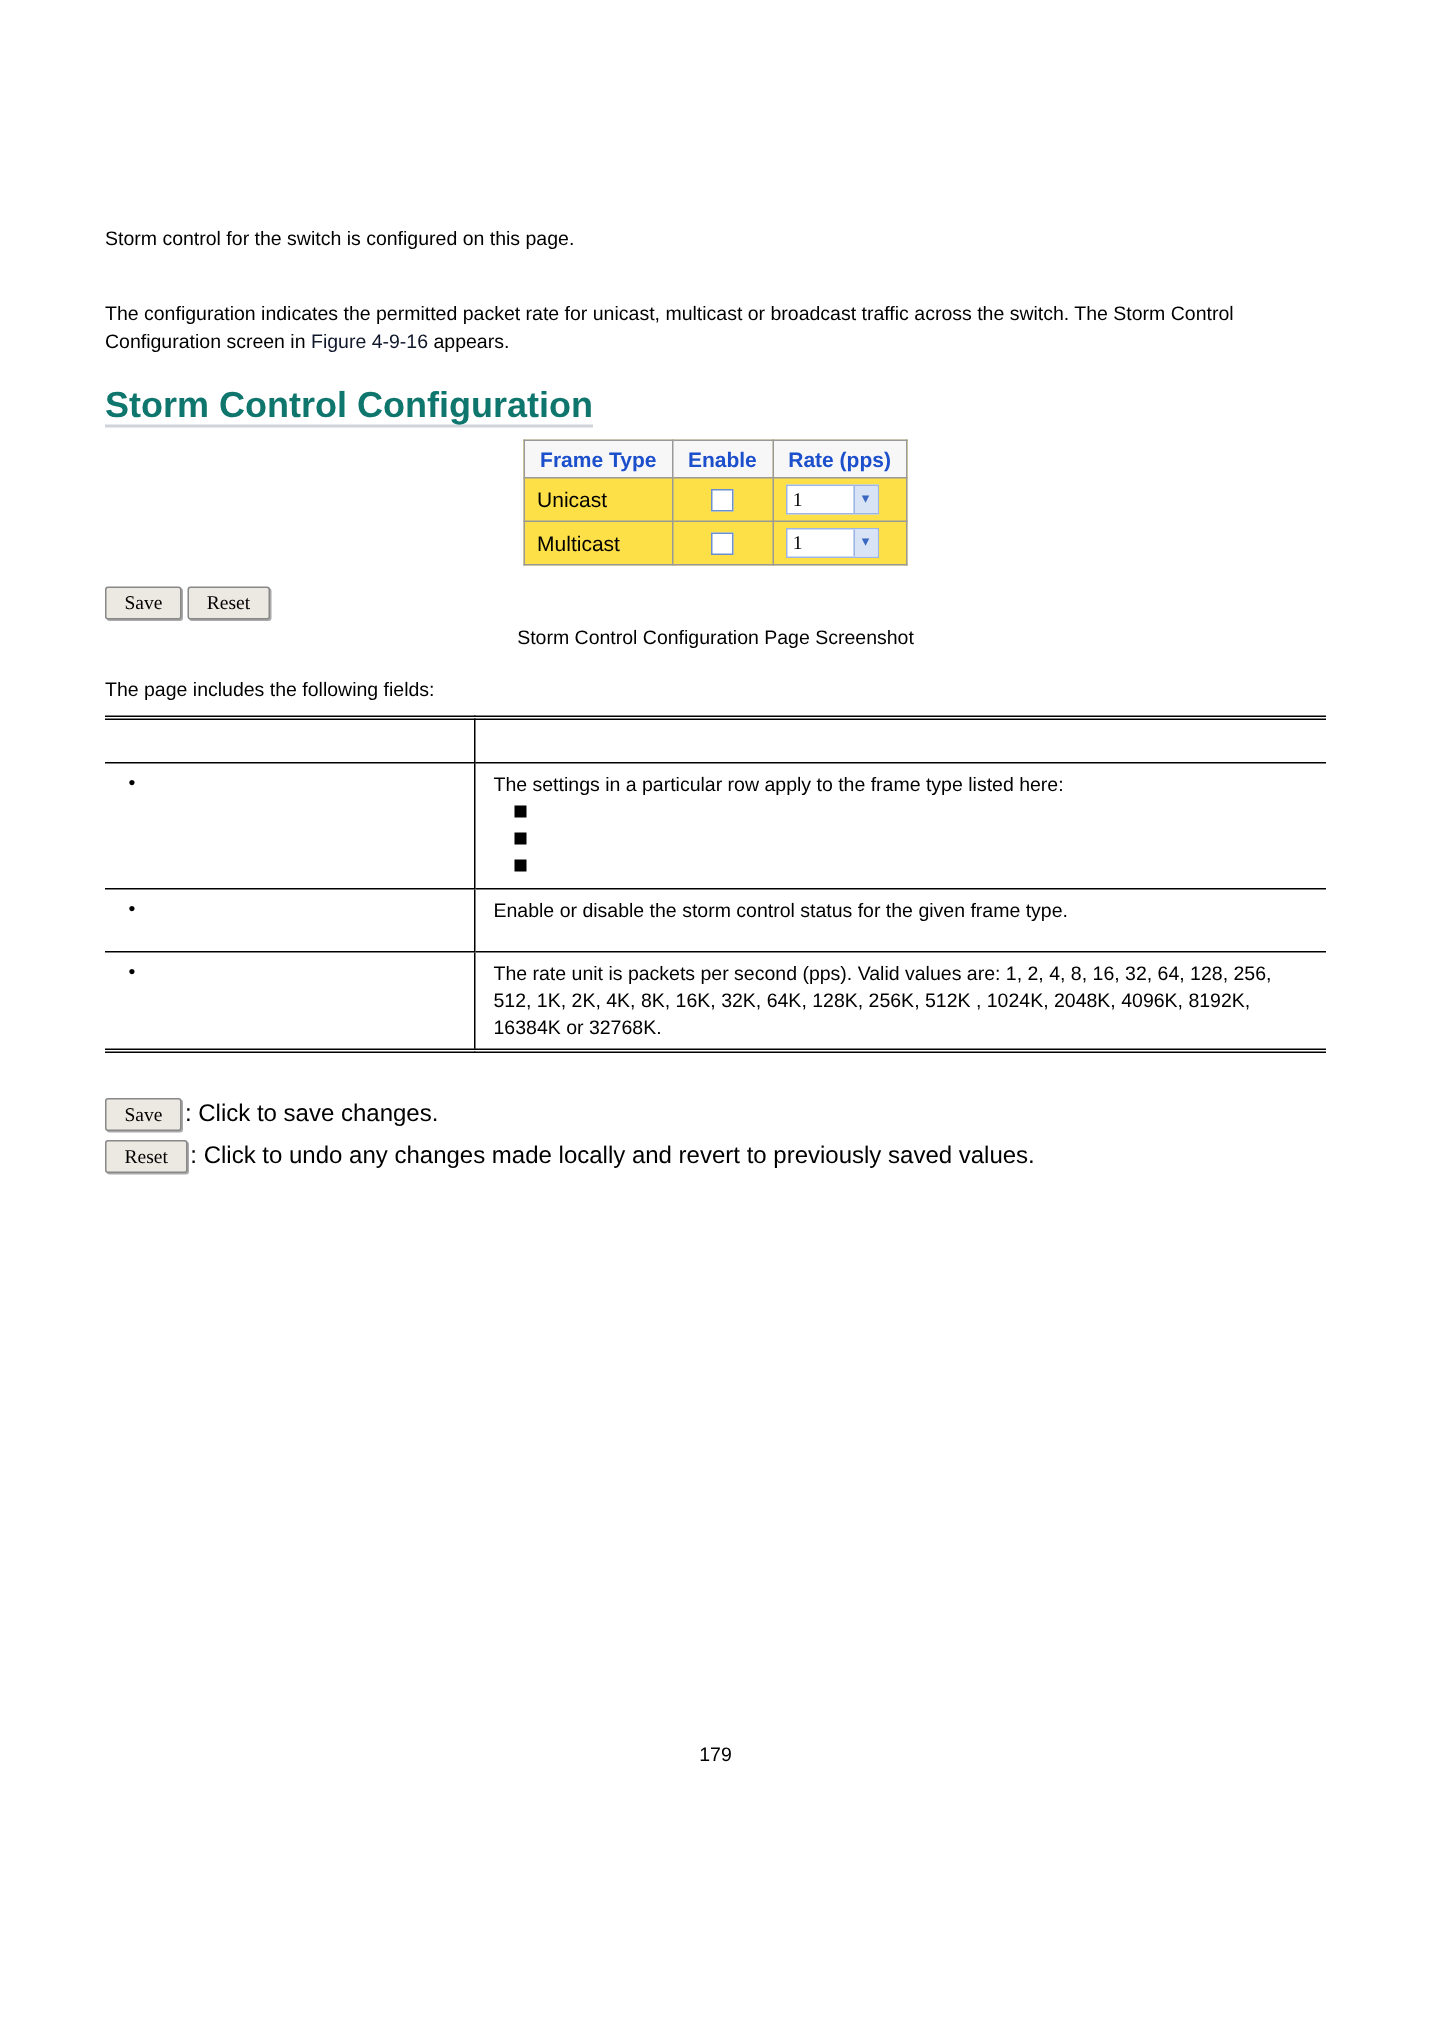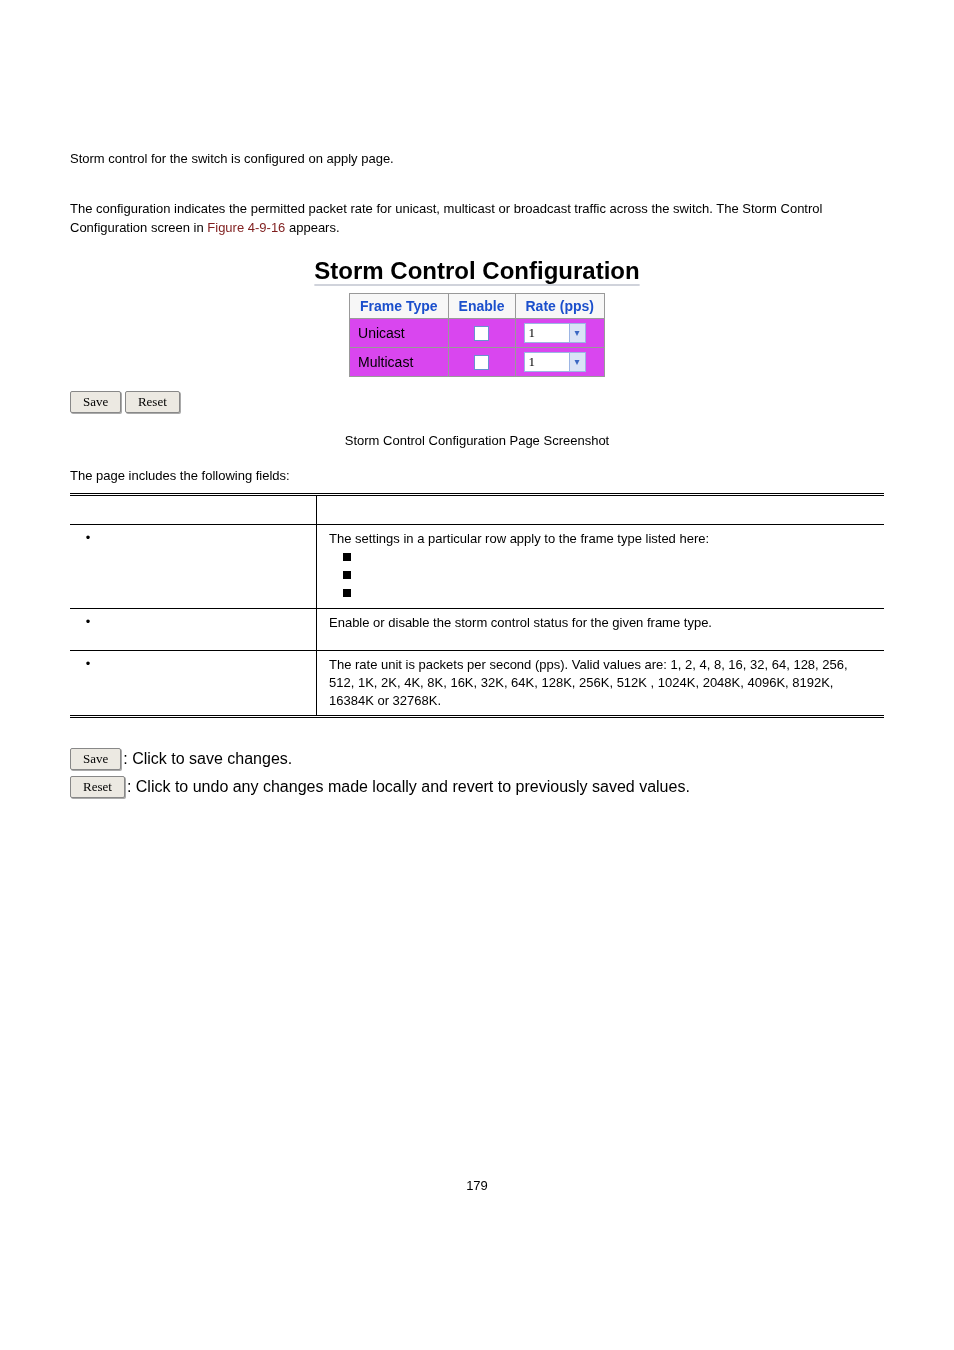--- a/index.html
+++ b/index.html
@@ -16,38 +16,38 @@
   }
   .lead-paragraph {
     margin: 90px 0 14px 0;
     line-height: 1.4;
   }
   .paragraph {
     margin: 0 0 14px 0;
     line-height: 1.4;
   }
   .blue-link {
-    color: #7f1d1d;
+    color: #0f172a;
   }
   .config-heading {
-    color: #000000;
+    color: #0f766e;
     font-size: 24px;
     font-weight: bold;
-    text-align: center;
+    text-align: left;
     margin: 20px 0 8px 0;
     text-decoration: underline;
     text-decoration-color: #d0d3db;
     text-decoration-thickness: 2px;
     text-underline-offset: 5px;
   }
   .storm-table {
     margin: 0 auto;
     border-collapse: collapse;
     border: 1px solid #999;
-    background: #d946ef;
+    background: #fde047;
   }
   .storm-table th {
     color: #1b4fcc;
     font-size: 14px;
     font-weight: bold;
     padding: 4px 10px;
     border: 1px solid #999;
     background: #f7f7f7;
     text-align: center;
   }
@@ -102,21 +102,21 @@
     padding: 2px 12px;
     font-family: "Times New Roman", Times, serif;
     font-size: 13px;
     line-height: 16px;
     border-radius: 2px;
     box-shadow: 1px 1px 0 #aaa;
   }
   .caption-text {
     text-align: center;
     font-size: 13px;
-    margin: 20px 0 20px 0;
+    margin: 4px 0 20px 0;
   }
   .fields-intro {
     margin: 0 0 10px 0;
   }
 
   .fields-table {
     width: 100%;
     border-collapse: collapse;
     border-top: 3px double #000;
     border-bottom: 3px double #000;
@@ -184,21 +184,21 @@
     text-align: center;
     font-size: 13px;
     margin-top: 380px;
   }
 </style>
 </head>
 <body>
 
 <div class="page-body">
 
-  <div class="lead-paragraph">Storm control for the switch is configured on apply page.</div>
+  <div class="lead-paragraph">Storm control for the switch is configured on this page.</div>
 
   <div class="paragraph">
     <br>
     <span>The configuration indicates the permitted packet rate for unicast, multicast or broadcast traffic across the switch. The Storm Control Configuration screen in </span><span class="blue-link">Figure 4-9-16</span><span> appears.</span>
   </div>
 
   <div class="config-heading">Storm Control Configuration</div>
 
   <table class="storm-table">
     <tbody>

